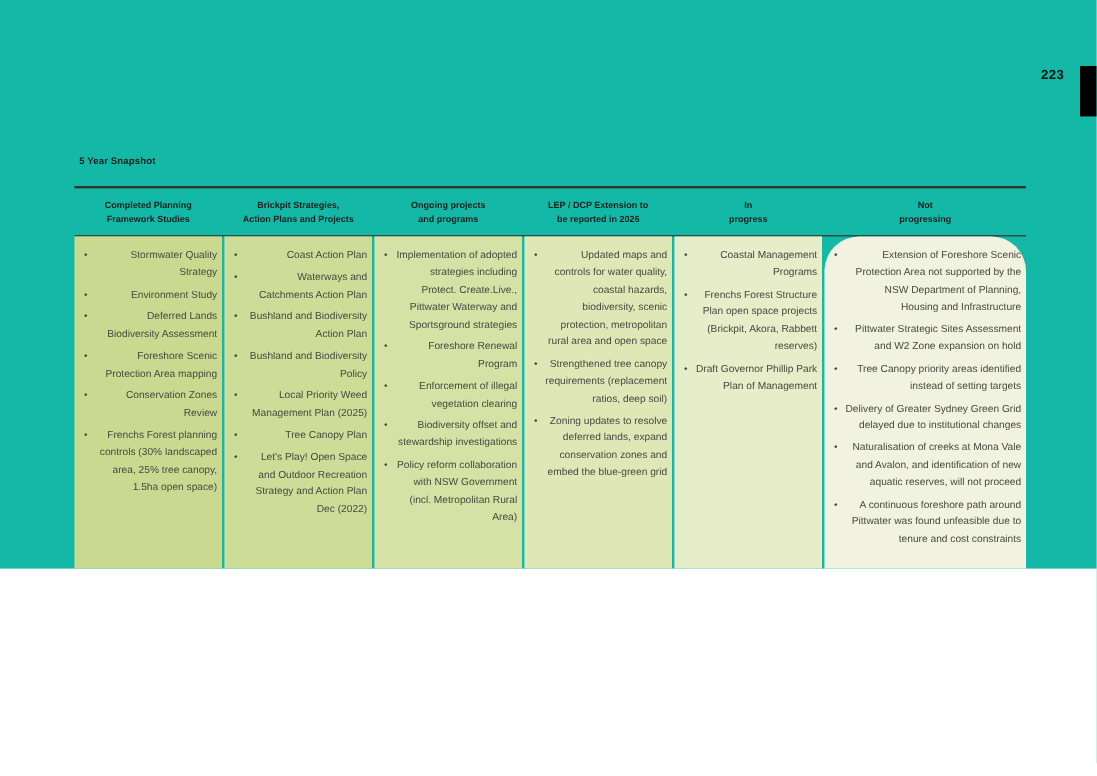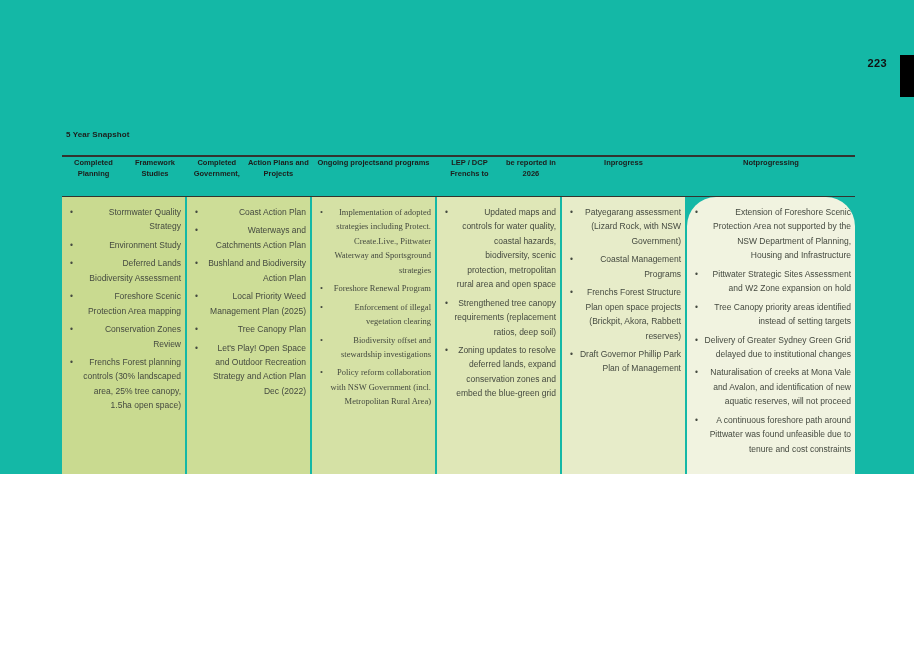--- a/index.html
+++ b/index.html
@@ -47,21 +47,21 @@
     display: grid;
     grid-template-columns: 123px 123px 123px 123px 123px 1fr;
     column-gap: 2px;
     border-top: 2px solid #33332f;
     border-bottom: 1px solid #33332f;
     height: 42px;
     box-sizing: border-box;
   }
   .th {
     display: flex;
-    flex-direction: row;
+    flex-direction: column;
     justify-content: center;
     text-align: center;
     font-size: 7.5px;
     font-weight: bold;
     color: #1d1d1b;
     line-height: 1.5;
   }
   .tbody {
     display: grid;
     grid-template-columns: 123px 123px 123px 123px 123px 1fr;
@@ -113,29 +113,29 @@
 
   <div class="snapshot-title">5 Year Snapshot</div>
 
   <div class="table">
     <div class="thead">
         <div class="th">
           <div>Completed Planning</div>
           <div>Framework Studies</div>
         </div>
         <div class="th">
-          <div>Completed Government,</div>
+          <div>Brickpit Strategies,</div>
           <div>Action Plans and Projects</div>
         </div>
         <div class="th">
           <div>Ongoing projects</div>
           <div>and programs</div>
         </div>
         <div class="th">
-          <div>LEP / DCP Frenchs to</div>
+          <div>LEP / DCP Extension to</div>
           <div>be reported in 2026</div>
         </div>
         <div class="th">
           <div>In</div>
           <div>progress</div>
         </div>
         <div class="th">
           <div>Not</div>
           <div>progressing</div>
         </div>
@@ -149,44 +149,44 @@
             <li>Foreshore Scenic Protection Area mapping</li>
             <li>Conservation Zones Review</li>
             <li>Frenchs Forest planning controls (30% landscaped area, 25% tree canopy, 1.5ha open space)</li>
           </ul>
         </div>
         <div class="td" style="background: rgb(205, 221, 151);">
           <ul class="bullets">
             <li>Coast Action Plan</li>
             <li>Waterways and Catchments Action Plan</li>
             <li>Bushland and Biodiversity Action Plan</li>
+            <li>Bushland and Biodiversity Policy</li>
             <li>Local Priority Weed Management Plan (2025)</li>
             <li>Tree Canopy Plan</li>
             <li>Let's Play! Open Space and Outdoor Recreation Strategy and Action Plan Dec (2022)</li>
           </ul>
         </div>
-        <div class="td" style="background: rgb(213, 225, 165); font-family: Liberation Serif, serif;">
+        <div class="td" style="background: rgb(213, 225, 165);">
           <ul class="bullets">
             <li>Implementation of adopted strategies including Protect. Create.Live., Pittwater Waterway and Sportsground strategies</li>
             <li>Foreshore Renewal Program</li>
             <li>Enforcement of illegal vegetation clearing</li>
             <li>Biodiversity offset and stewardship investigations</li>
             <li>Policy reform collaboration with NSW Government (incl. Metropolitan Rural Area)</li>
           </ul>
         </div>
         <div class="td" style="background: rgb(223, 231, 183);">
           <ul class="bullets">
             <li>Updated maps and controls for water quality, coastal hazards, biodiversity, scenic protection, metropolitan rural area and open space</li>
             <li>Strengthened tree canopy requirements (replacement ratios, deep soil)</li>
             <li>Zoning updates to resolve deferred lands, expand conservation zones and embed the blue-green grid</li>
           </ul>
         </div>
         <div class="td" style="background: rgb(231, 236, 201);">
           <ul class="bullets">
-            <li>Patyegarang assessment (Lizard Rock, with NSW Government)</li>
             <li>Coastal Management Programs</li>
             <li>Frenchs Forest Structure Plan open space projects (Brickpit, Akora, Rabbett reserves)</li>
             <li>Draft Governor Phillip Park Plan of Management</li>
           </ul>
         </div>
         <div class="td" style="background: rgb(241, 243, 224); border-radius: 29px;">
           <ul class="bullets">
             <li>Extension of Foreshore Scenic Protection Area not supported by the NSW Department of Planning, Housing and Infrastructure</li>
             <li>Pittwater Strategic Sites Assessment and W2 Zone expansion on hold</li>
             <li>Tree Canopy priority areas identified instead of setting targets</li>

